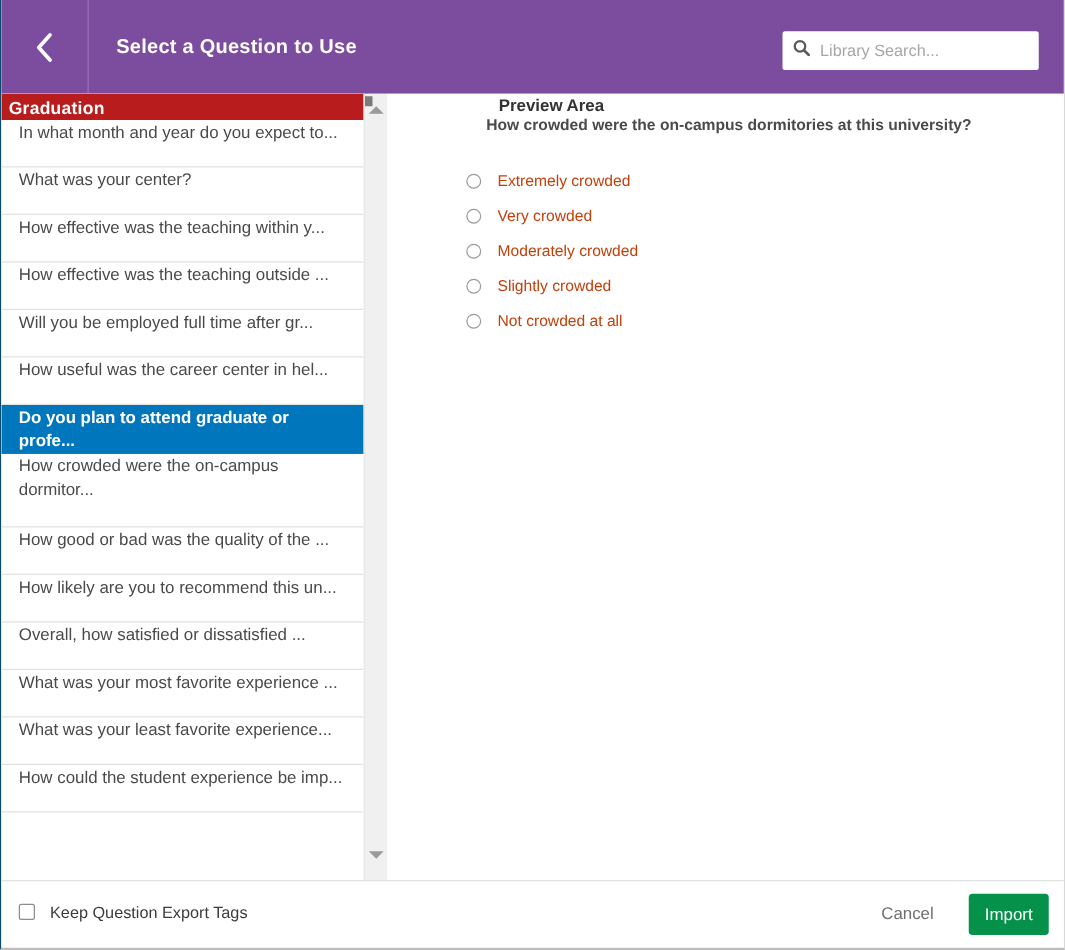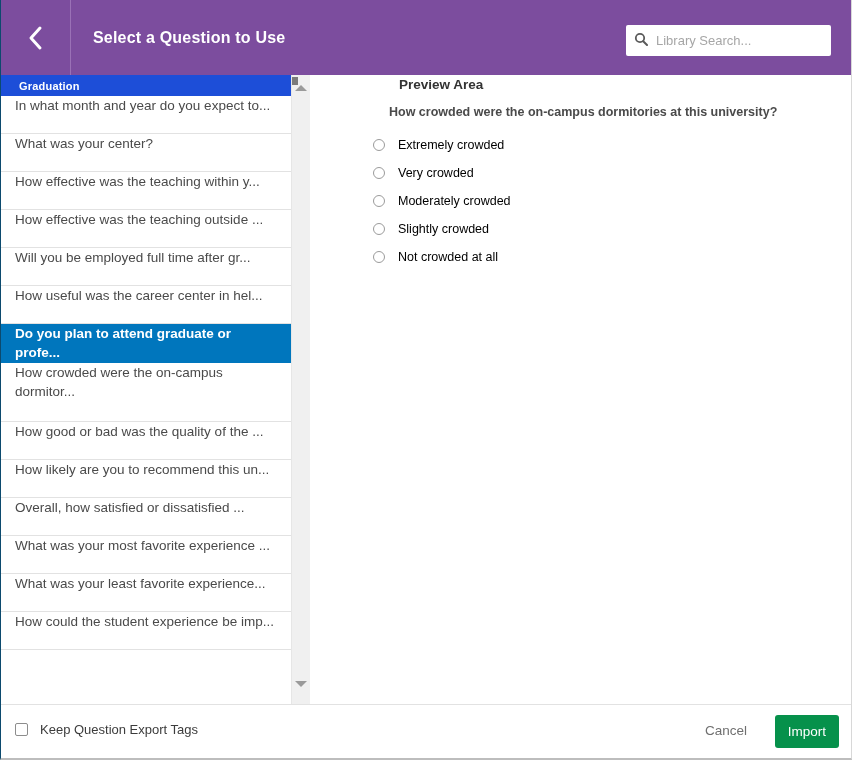--- a/index.html
+++ b/index.html
@@ -91,27 +91,27 @@
   #list-panel {
     position: absolute;
     left: 0; top: 0;
     width: 290px;
     height: 629px;
     background: #ffffff;
     overflow: hidden;
   }
   #category-header {
     height: 21px;
-    background: #1d4ed8;
+    background: #b91c1c;
     color: #ffffff;
-    font-size: 11px;
-    font-weight: bold;
-    display: flex;
-    align-items: center;
-    padding-left: 18px;
+    font-size: 14px;
+    font-weight: bold;
+    display: flex;
+    align-items: center;
+    padding-left: 6px;
     box-sizing: border-box;
     letter-spacing: 0.2px;
   }
   .q-item {
     box-sizing: border-box;
     border-bottom: 1px solid #e2e2e2;
     padding: 0 14px;
     display: flex;
     align-items: flex-start;
     min-height: 38px;
@@ -179,21 +179,21 @@
   #preview-title {
     position: absolute;
     left: 63px; top: 2px;
     font-size: 13.5px;
     font-weight: bold;
     color: #333333;
     padding-left: 26px;
   }
   #question-text {
     position: absolute;
-    left: 63px; top: 30px;
+    left: 63px; top: 18px;
     font-size: 12.5px;
     font-weight: bold;
     color: #4a4a4a;
     white-space: nowrap;
     padding-left: 16px;
   }
   #choices {
     position: absolute;
     left: 63px; top: 56px;
   }
@@ -207,21 +207,21 @@
     width: 12px; height: 12px;
     border: 1px solid #9b9b9b;
     border-radius: 50%;
     box-sizing: border-box;
     background: #fff;
     flex: 0 0 auto;
   }
   .choice-label {
     margin-left: 13px;
     font-size: 12.5px;
-    color: #000000;
+    color: #c2410c;
   }
 
   
   #footer {
     position: absolute;
     left: 0; top: 704px;
     width: 852px;
     height: 54px;
     background: #ffffff;
     border-top: 1px solid #e2e2e2;

